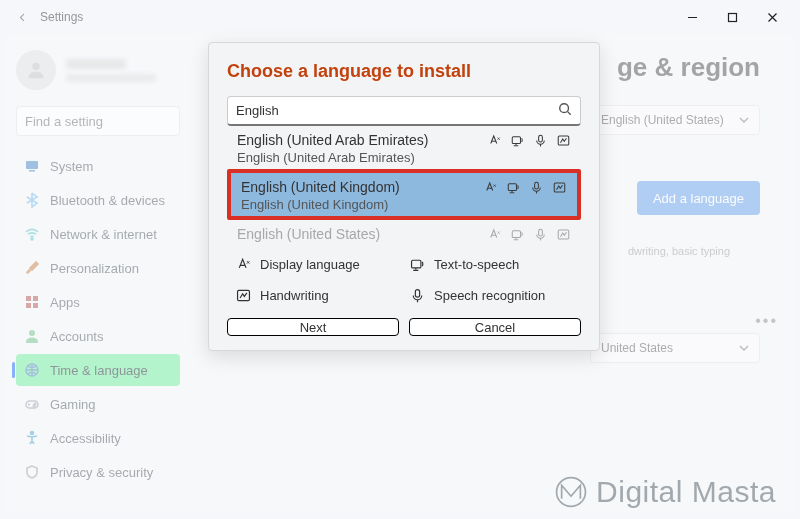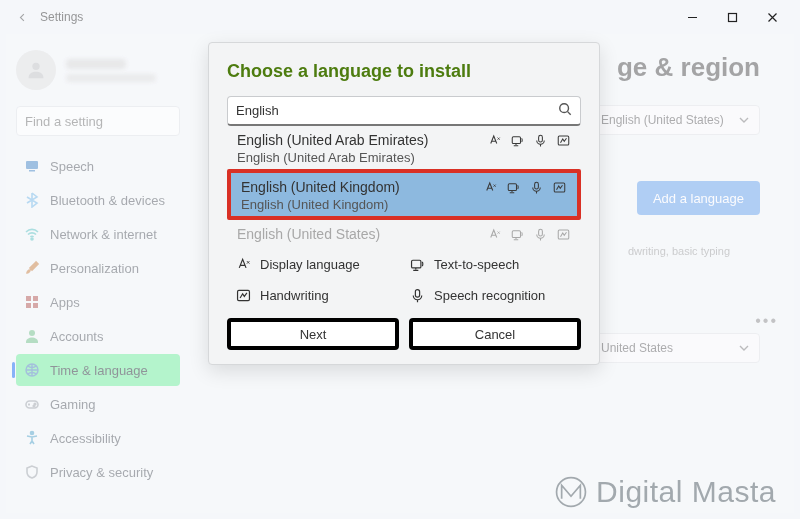--- a/index.html
+++ b/index.html
@@ -37,21 +37,21 @@
 .more-btn { position:absolute; right:22px; top:278px; color:#888; letter-spacing:2px;}
 
 
 .watermark { position:absolute; right:24px; bottom:10px; display:flex; align-items:center; gap:8px; color:#9aa1a6; opacity:.9;}
 .watermark .wm-text{ font-size:30px; letter-spacing:.5px;}
 .watermark svg{width:34px;height:34px; stroke:#9aa1a6;}
 
 
 .scrim { position:absolute; inset:34px 6px 6px 6px; background:rgba(255,255,255,.15);}
 .dialog { position:absolute; left:208px; top:42px; width:392px; background:#f3f4f5; border:1px solid #d6d8da; border-radius:4px; box-shadow:0 6px 20px rgba(0,0,0,.12); padding:18px 18px 14px 18px;}
-.dialog h2 { font-size:18px; font-weight:700; color:#4d7c0f; margin-bottom:14px;}
+.dialog h2 { font-size:18px; font-weight:700; color:#c2410c; margin-bottom:14px;}
 .dlg-search { border:1px solid #c9cbce; border-bottom:2px solid #777; border-radius:4px; height:30px; display:flex; align-items:center; padding:0 8px; background:#fff; margin-bottom:0;}
 .dlg-search input { border:none; outline:none; flex:1; font-size:13px; color:#333; background:transparent;}
 .dlg-search .sicon{color:#555;}
 
 .lang-list { }
 .lang-row { padding:6px 10px 4px 10px;}
 .lang-row.highlighted { border:4px solid #d93025; border-radius:2px;}
 .lang-row.selected { background:#8db9df;}
 .lang-row.disabled .lang-primary, .lang-row.disabled .lang-sub { color:#a8a8a8;}
 .lang-top { display:flex; align-items:center; }
@@ -59,21 +59,21 @@
 .lang-sub { font-size:13px; color:#555; padding-top:2px;}
 .feat-icons { display:flex; gap:8px; color:#3a3a3a;}
 .feat-icons.muted { color:#a8a8a8;}
 .feat-icons svg{width:15px;height:15px;}
 
 .legend { padding:10px 8px 4px 8px; display:grid; grid-template-columns:1fr 1fr; row-gap:14px; column-gap:10px;}
 .legend-item { display:flex; align-items:center; gap:8px; font-size:13px; color:#333;}
 .legend-item svg{width:17px;height:17px;}
 
 .dlg-buttons { display:flex; gap:10px; margin-top:10px;}
-.dlg-btn { flex:1; height:32px; background:#fff; border:4px solid #000000; border-radius:4px; font-size:13px; color:#333; display:flex; align-items:center; justify-content:center; cursor:pointer;}
+.dlg-btn { flex:1; height:18px; background:#fff; border:1px solid #000000; border-radius:4px; font-size:13px; color:#333; display:flex; align-items:center; justify-content:center; cursor:pointer;}
 </style>
 </head>
 <body>
 
 <div class="titlebar">
   <div class="back-icon">
     <svg viewBox="0 0 16 16" fill="none" stroke="currentColor" stroke-width="1.6">
         <path d="M10 3 5 8l5 5"></path>
       </svg>
   </div>
@@ -115,21 +115,21 @@
       <input placeholder="Find a setting" style="">
     </div>
     <div class="sidebar-list" id="sidebar-list">
         <div class="sidebar-item">
           <span class="sicon" style="color:#3b82c4">
             <svg viewBox="0 0 16 16" fill="currentColor">
               <rect x="2" y="3" width="12" height="8" rx="1"></rect>
               <rect x="5" y="12" width="6" height="1.5"></rect>
             </svg>
           </span>
-          <span>Speech</span>
+          <span>System</span>
         </div>
         <div class="sidebar-item">
           <span class="sicon" style="color:#6fb7e8">
             <svg viewBox="0 0 16 16" fill="none" stroke="currentColor" stroke-width="1.6">
               <path d="M8 1v14l5-4-10-6m0 6 10-6-5-4"></path>
             </svg>
           </span>
           <span>Bluetooth &amp; devices</span>
         </div>
         <div class="sidebar-item">

